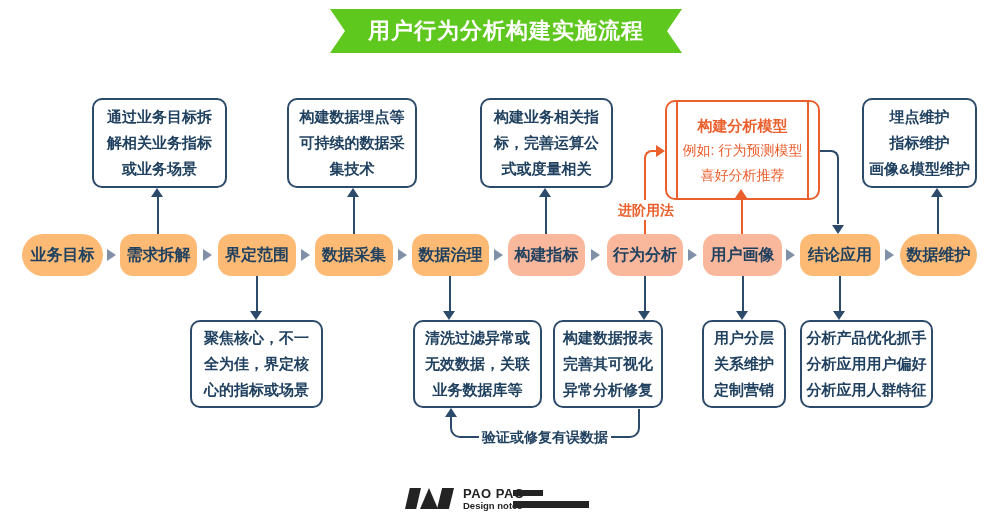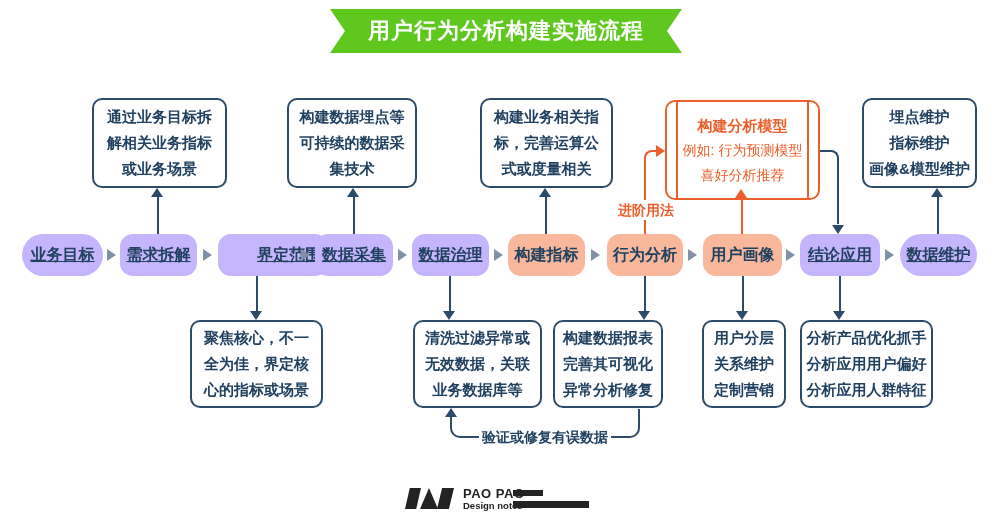--- a/index.html
+++ b/index.html
@@ -6,21 +6,21 @@
   .canvas{position:relative;width:1000px;height:531px;background:#ffffff;overflow:hidden;
           font-family:"Liberation Sans","DejaVu Sans",sans-serif;}
   
   .banner{position:absolute;left:330px;top:9px;width:352px;height:44px;background:#5fc81e;
           clip-path:polygon(0 0,100% 0,calc(100% - 15px) 50%,100% 100%,0 100%,15px 50%);
           display:flex;align-items:center;justify-content:center;}
   .banner span{color:#ffffff;font-size:22px;font-weight:700;letter-spacing:1px;}
   
   .node{position:absolute;top:234px;height:42px;border-radius:13px;display:flex;align-items:center;
         justify-content:center;font-weight:700;font-size:16px;color:#20415f;}
-  .green{background:#c4b5fd;text-decoration:underline;}
+  .green{background:#fdba74;}
   .salmon{background:#f9b79b;}
   .pill{border-radius:21px;}
   
   .tri{position:absolute;top:249px;width:0;height:0;border-top:6px solid transparent;
        border-bottom:6px solid transparent;border-left:9px solid #8090a6;}
   
   .note{position:absolute;background:#fff;border:2px solid #2c4a69;border-radius:10px;
         display:flex;flex-direction:column;justify-content:center;align-items:center;
         font-size:15px;font-weight:700;color:#20415f;line-height:26px;text-align:center;box-sizing:border-box;}
   .note.model{border-color:#ea5f2c;color:#ea5f2c;font-weight:400;font-size:14px;line-height:25px;}
@@ -63,21 +63,21 @@
 <body>
 
 <div class="canvas">
 
   <div class="banner">
     <span>用户行为分析构建实施流程</span>
   </div>
 
   <div class="node green pill" style="left:22px;width:81px;">业务目标</div>
   <div class="node green" style="left:120px;width:77px;">需求拆解</div>
-  <div class="node green" style="left:218px;width:78px;padding-left:32px;">界定范围</div>
+  <div class="node green" style="left:218px;width:78px;">界定范围</div>
   <div class="node green" style="left:315px;width:78px;">数据采集</div>
   <div class="node green" style="left:412px;width:77px;">数据治理</div>
   <div class="node salmon" style="left:508px;width:77px;">构建指标</div>
   <div class="node salmon" style="left:607px;width:76px;">行为分析</div>
   <div class="node salmon" style="left:703px;width:79px;">用户画像</div>
   <div class="node green" style="left:800px;width:80px;">结论应用</div>
   <div class="node green pill" style="left:900px;width:77px;">数据维护</div>
 
   <div class="tri" style="left:107px;"></div>
   <div class="tri" style="left:203px;"></div>

